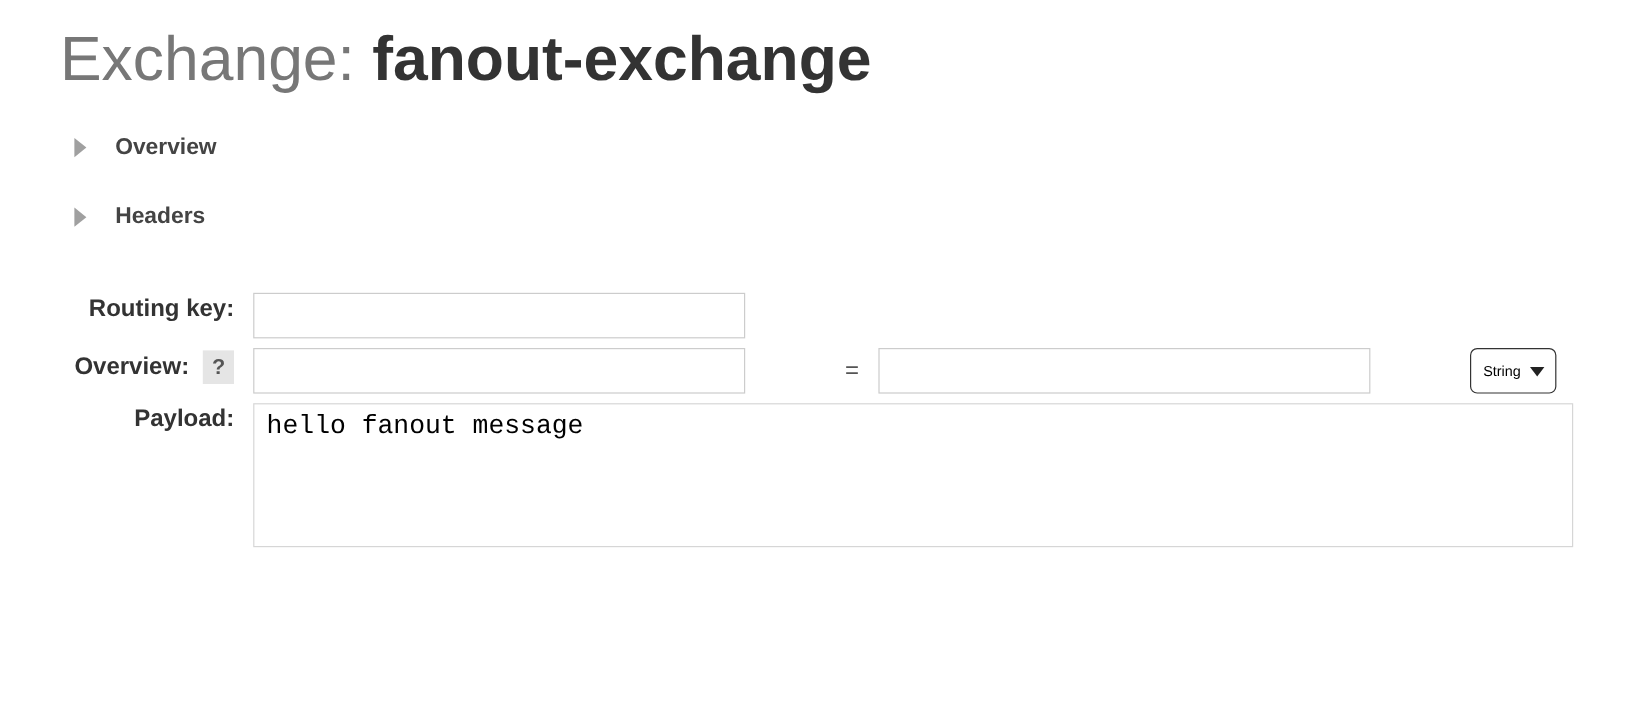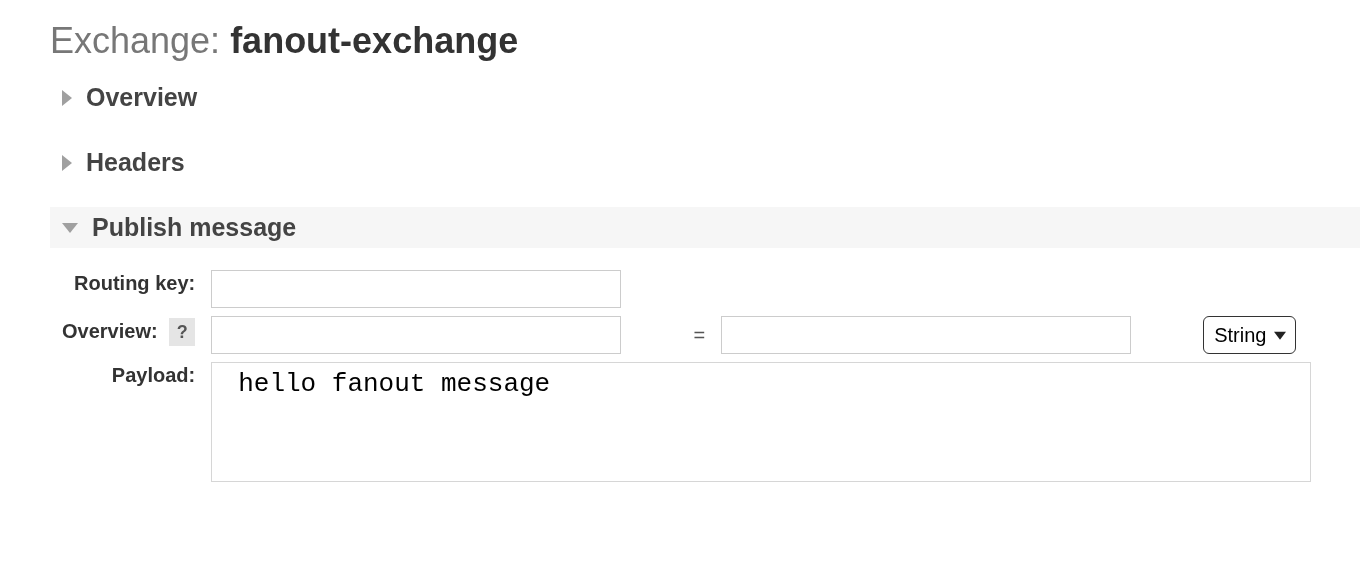--- a/index.html
+++ b/index.html
@@ -9,38 +9,38 @@
     background: #ffffff;
     font-family: Verdana, Arial, sans-serif;
     color: #444;
     width: 1360px;
   }
   .page {
     padding: 20px 0 0 50px;
     width: 1360px;
   }
   h1.title {
-    margin: 0 0 15px 0;
+    margin: 0 0 26px 0;
     font-weight: 400;
-    font-size: 36px;
+    font-size: 52px;
     color: #777;
   }
   h1.title b {
     font-weight: 700;
     color: #333;
   }
   .section {
     margin: 0 0 24px 0;
   }
   .section-header {
     display: flex;
     align-items: center;
-    gap: 14px;
+    gap: 24px;
     padding: 6px 12px;
-    font-size: 25px;
+    font-size: 19px;
     font-weight: 700;
     color: #444;
     cursor: pointer;
   }
   .section-header.expanded {
     background: #f6f6f6;
   }
   .section-header .tri {
     display: inline-block;
   }
@@ -95,21 +95,21 @@
     border: 1px solid #ccc;
     background: #fff;
   }
   .eq {
     font-size: 20px;
     color: #555;
     padding: 0 8px;
   }
   select.type {
     height: 38px;
-    font-size: 20px;
+    font-size: 12px;
     padding: 2px 28px 2px 10px;
     border: 1.5px solid #333;
     border-radius: 6px;
     background: #fff;
     appearance: none;
     -webkit-appearance: none;
     position: relative;
   }
   .select-wrap {
     position: relative;
@@ -124,22 +124,22 @@
     width: 0; height: 0;
     border-left: 6px solid transparent;
     border-right: 6px solid transparent;
     border-top: 8px solid #222;
     pointer-events: none;
   }
   textarea.payload {
     width: 1100px;
     height: 120px;
     font-family: "Courier New", monospace;
-    font-size: 26px;
-    padding: 6px 26px;
+    font-size: 22px;
+    padding: 6px 10px;
     border: 1px solid #d6d6d6;
     resize: none;
   }
 </style>
 </head>
 <body>
 
 <div class="page">
 
   <h1 class="title">
@@ -154,24 +154,20 @@
   </div>
 
   <div class="section">
     <div class="section-header">
       <span class="tri right"></span>
       <span>Headers</span>
     </div>
   </div>
 
   <div class="section">
-    <div class="section-header expanded">
-      <span class="tri down"></span>
-      <span>Publish message</span>
-    </div>
 
     <div class="section-body">
       <table class="form">
         <tbody>
             <tr>
           <th>Routing key:</th>
           <td>
             <input type="text" class="wide" style="">
           </td>
           <td></td>

